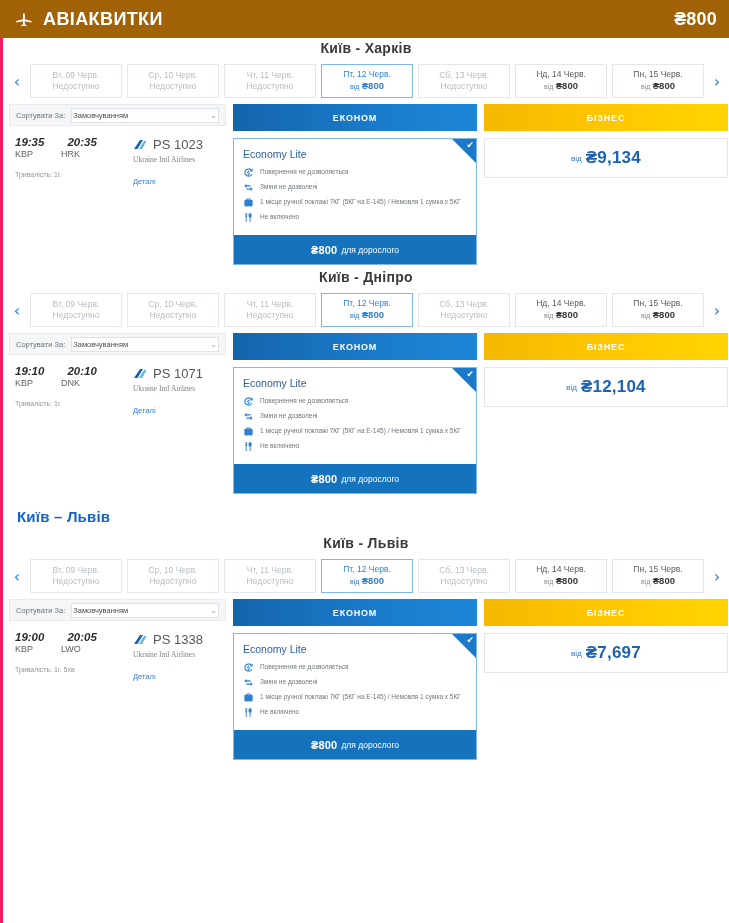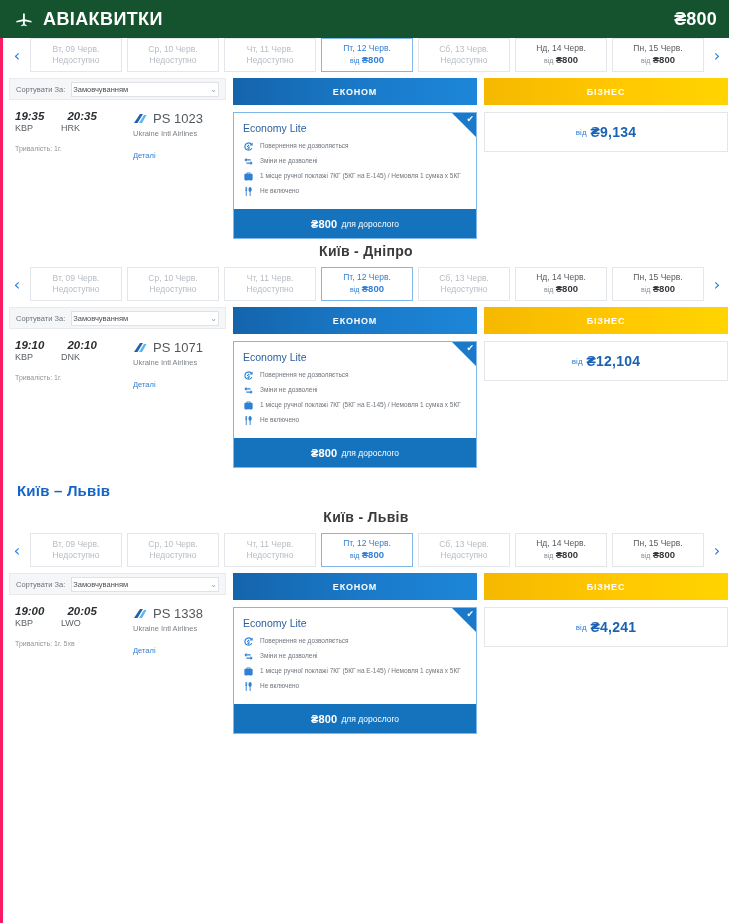--- a/index.html
+++ b/index.html
@@ -6,21 +6,21 @@
   html, body {
     width: 729px; height: 923px;
     background: #ffffff;
     font-family: "Liberation Sans", sans-serif;
     overflow: hidden;
   }
 
   
   .topbar {
     height: 38px;
-    background: #14532d;
+    background: #a16207;
     display: flex; align-items: center;
     padding: 0 12px 0 14px;
     color: #fff;
   }
   .topbar .plane { width: 20px; height: 20px; display:block; }
   .topbar .title {
     font-size: 18px; font-weight: bold;
     letter-spacing: .4px; margin-left: 9px;
     text-transform: uppercase;
   }
@@ -125,21 +125,21 @@
   .fl-times { width: 118px; }
   .fl-row1 { display: flex; gap: 23px; font-style: italic; }
   .fl-time { font-size: 11.5px; font-weight: bold; color: #2b2e31; }
   .fl-row2 { display: flex; gap: 28px; margin-top: 1px; }
   .fl-code { font-size: 9px; color: #5c6view; color:#5c6166; }
   .fl-dur  { font-size: 7px; color: #9096 9c; color:#90969c; margin-top: 12px; }
   .fl-carrier { padding-top: 1px; }
   .fl-cr-row { display: flex; align-items: center; gap: 6px; }
   .fl-logo { width: 14px; height: 11px; display:block; }
   .fl-flightno { font-size: 13px; color: #53585d; }
-  .fl-airline { font-size: 7.5px; color: #7d838a; margin-top: 3px; }
+  .fl-airline { font-size: 7.5px; color: #7d838a; margin-top: 3px; font-family: Liberation Serif, serif; }
   .fl-details { font-size: 7.5px; color: #2f7fd4; margin-top: 13px; cursor: pointer; }
 
   
   .tab {
     height: 27px;
     display: flex; align-items: center; justify-content: center;
     font-size: 9px; font-weight: bold; letter-spacing: .8px;
     color: #fff; cursor: pointer;
   }
   .tab-econom { background: linear-gradient(to right, #1464ab 0%, #1a7ac9 55%, #1d86d8 100%); }
@@ -180,40 +180,41 @@
 
   
   .biz-box {
     margin-top: 7px;
     border: 1px solid #e3e6ea;
     background: #fff;
     height: 40px;
     display: flex; align-items: center; justify-content: center;
   }
   .biz-box .bz-from { font-size: 8px; color: #2f7fd4; margin-right: 4px; }
-  .biz-box .bz-price { font-size: 14px; font-weight: bold; color: #1b62b5; letter-spacing: .2px; }
+  .biz-box .bz-price { font-size: 17px; font-weight: bold; color: #1b62b5; letter-spacing: .2px; }
 
   .section { margin-bottom: 2px; }
 </style>
 </head>
 <body>
 
 <div class="topbar">
   <span>
     <svg class="plane" viewBox="0 0 24 24" fill="#ffffff" aria-hidden="true">
       <path d="M21 14.5l-8-2.2V6.6c0-.9-.5-1.6-1.1-1.6s-1.1.7-1.1 1.6v5.7l-8 2.2v1.6l8-1.4v3.6l-2.2 1.3v1.1l3.3-.8 3.3.8v-1.1L13 18.3v-3.6l8 1.4z"></path>
     </svg>
   </span>
   <span class="title">АВІАКВИТКИ</span>
   <span class="spacer"></span>
   <span class="amount">₴800</span>
 </div>
 
 <div class="page" id="page-body">
     <div class="section">
+      <div class="route-heading">Київ - Харків</div>
       <div class="date-strip">
         <div class="arrow">‹</div>
         <div class="date-card">
           <div class="dc-day">Вт, 09 Черв.</div>
           <div class="dc-sub">Недоступно</div>
         </div>
         <div class="date-card">
           <div class="dc-day">Ср, 10 Черв.</div>
           <div class="dc-sub">Недоступно</div>
         </div>
@@ -578,18 +579,18 @@
             <div class="fare-foot">
               <span class="pf-price">₴800</span>
               <span class="pf-suffix">для дорослого</span>
             </div>
           </div>
         </div>
         <div class="col-right">
           <div class="tab tab-business">БІЗНЕС</div>
           <div class="biz-box">
             <span class="bz-from">від</span>
-            <span class="bz-price">₴4,241</span>
+            <span class="bz-price">₴7,697</span>
           </div>
         </div>
       </div>
     </div>
   </div>
 
 </body></html>

